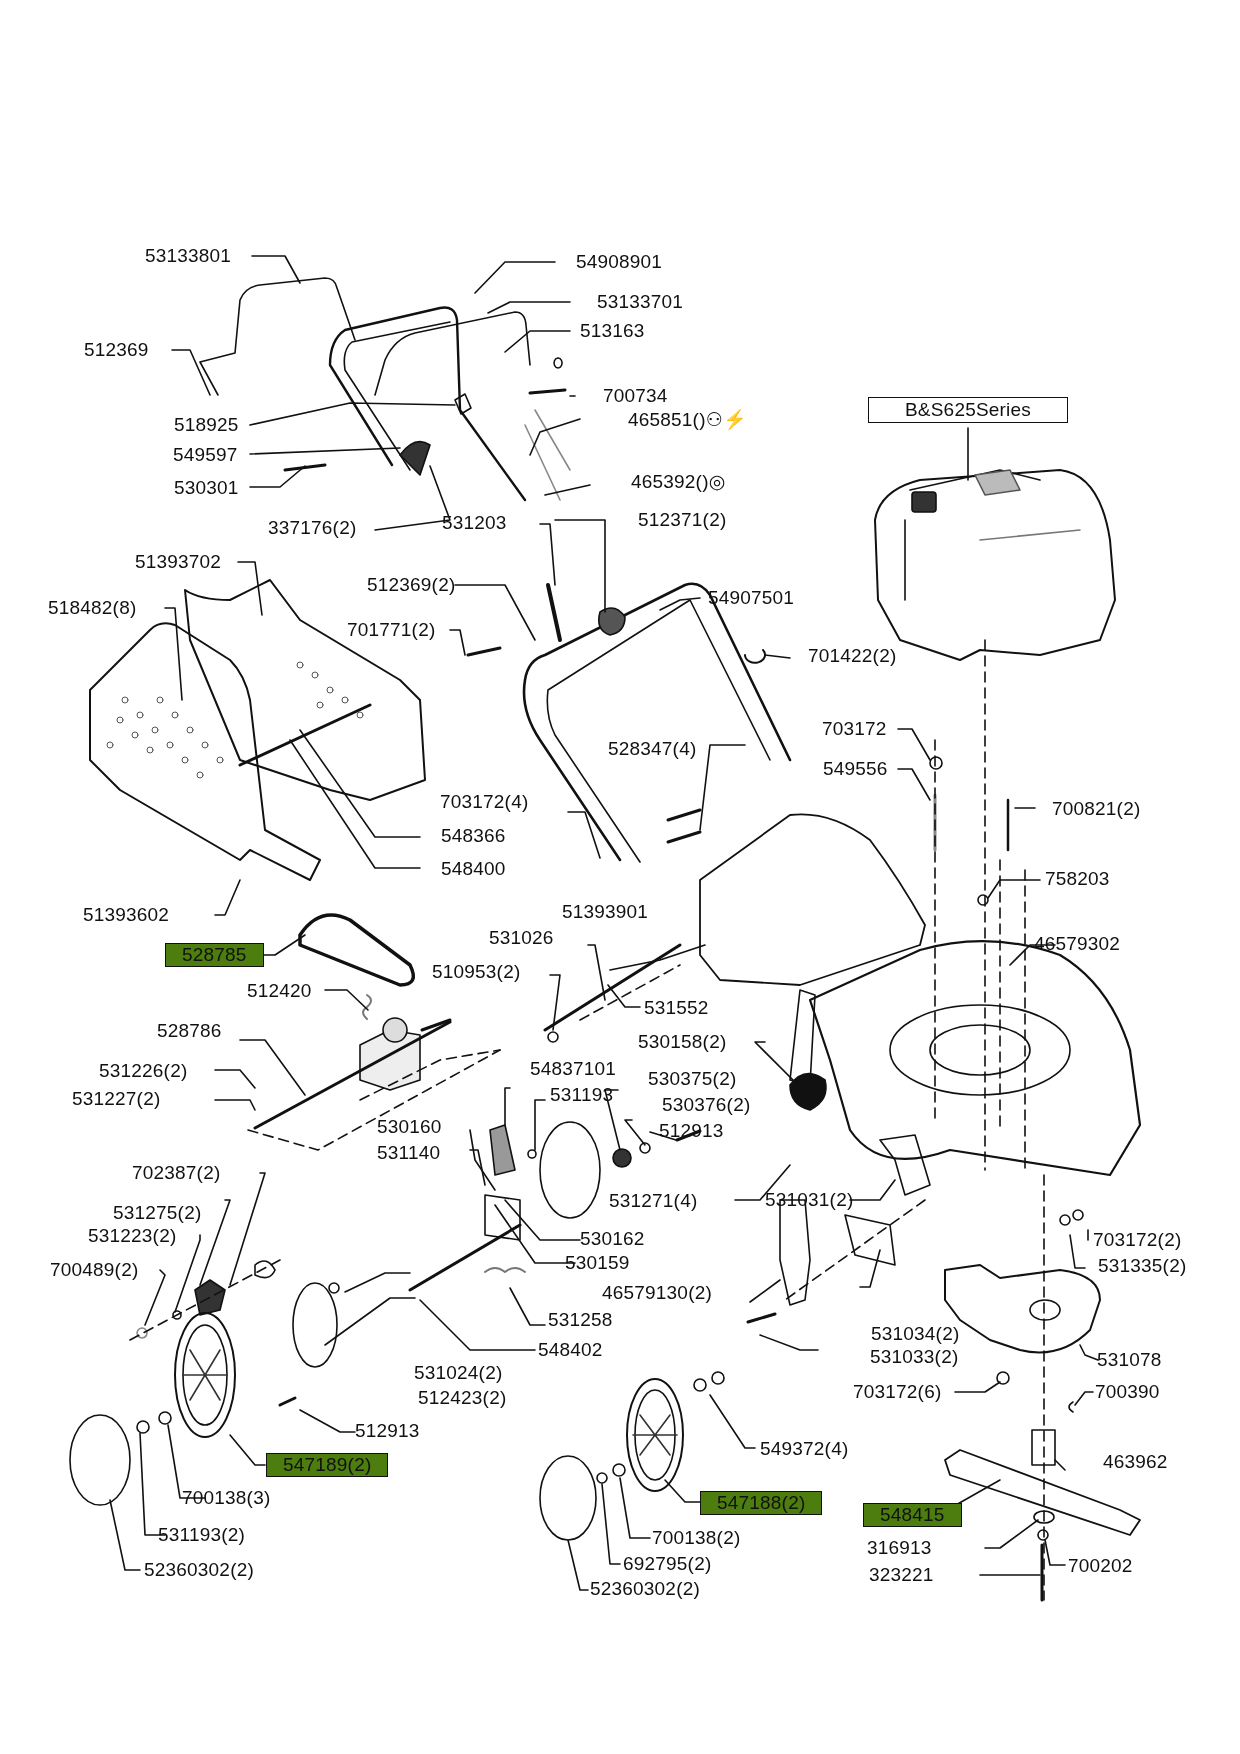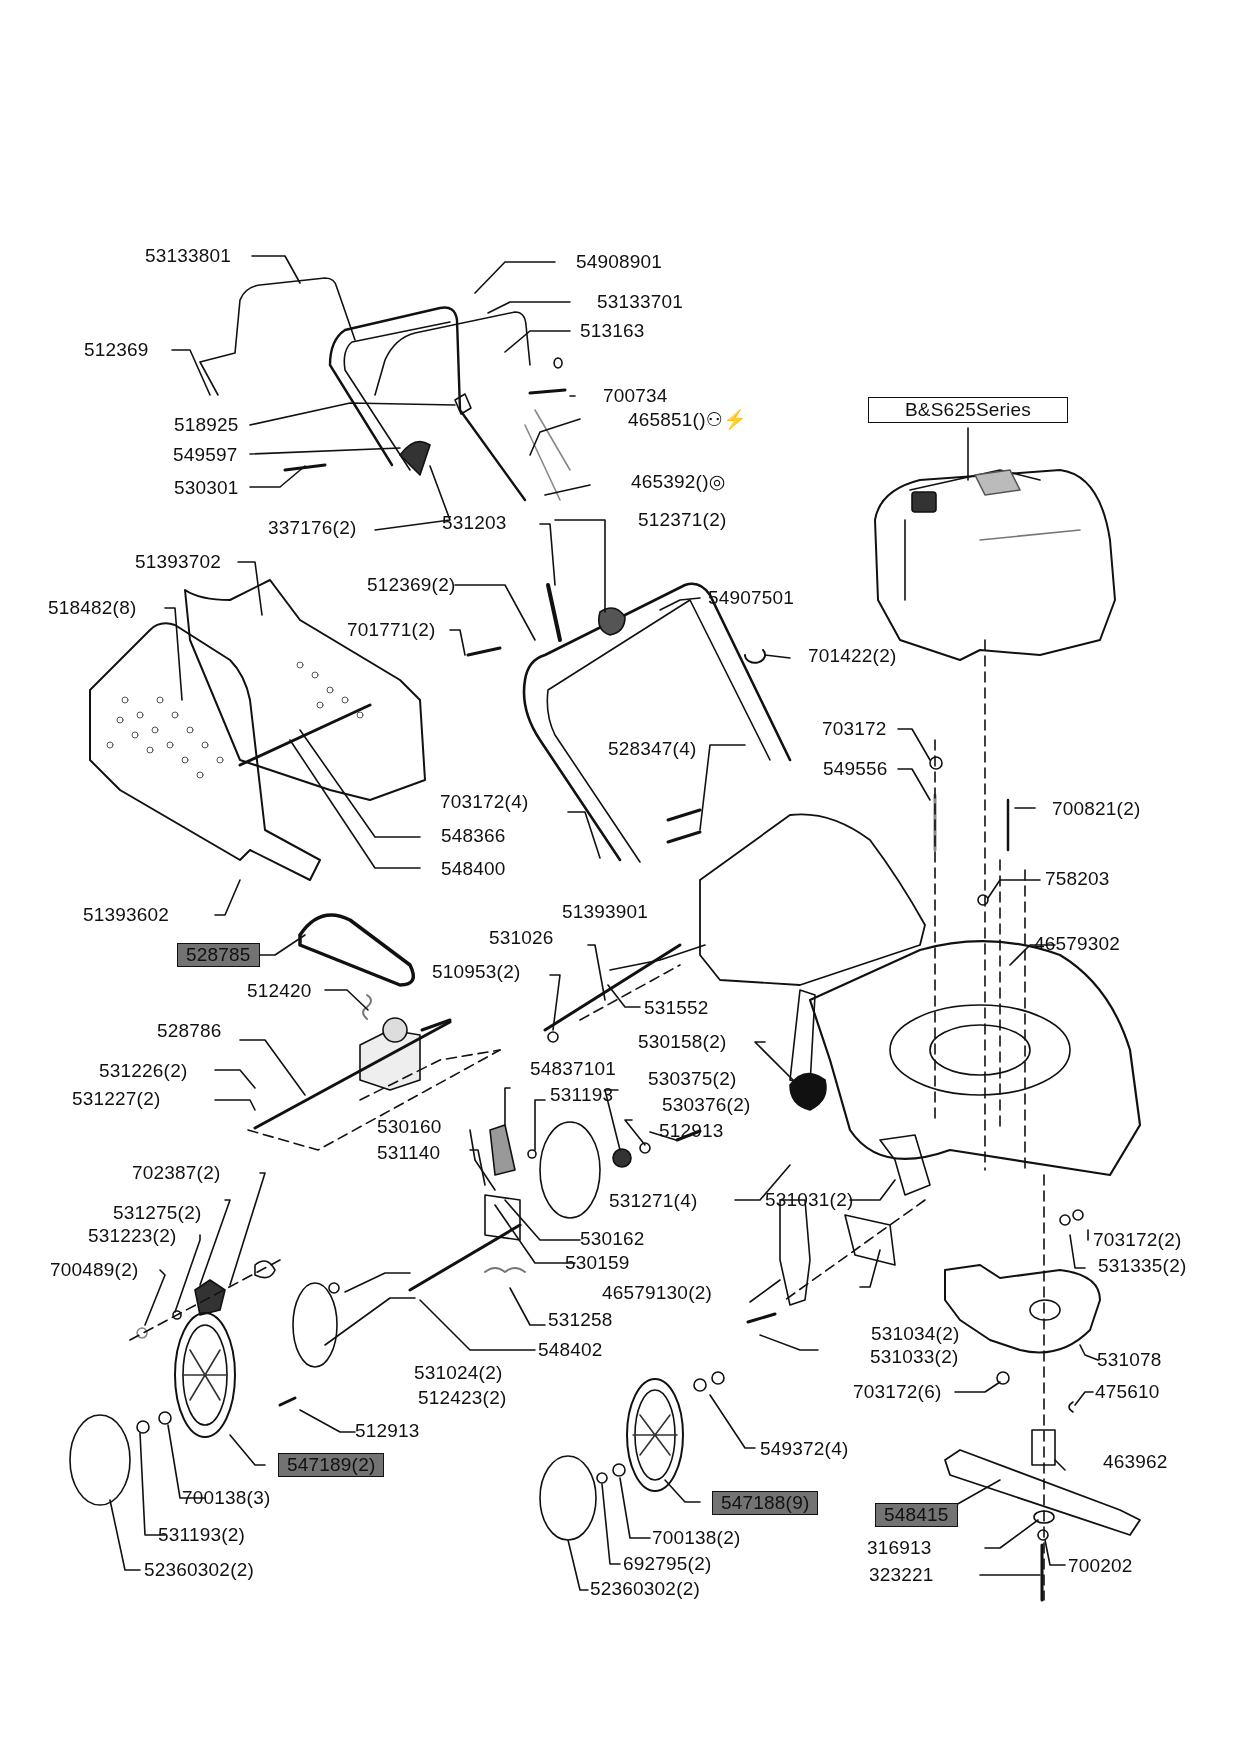--- a/index.html
+++ b/index.html
@@ -1,19 +1,19 @@
 <!DOCTYPE html>
 <html><head>
 <meta charset="utf-8">
 <style>
   html,body{margin:0;padding:0;background:#ffffff;}
   body{width:1240px;height:1754px;position:relative;overflow:hidden;font-family:"Liberation Sans",sans-serif;}
   #diagram{position:absolute;left:0;top:0;width:1240px;height:1754px;}
   .lbl{position:absolute;font-size:19px;color:#111;white-space:nowrap;line-height:22px;letter-spacing:0.2px;}
-  .lbl.boxed{border:1.3px solid #111;padding:0 8px;background:#737373;margin-left:12px;}
+  .lbl.boxed{border:1.3px solid #111;padding:0 16px;background:#4d7c0f;}
   .lbl.engine{border:1.3px solid #111;padding:1px 36px;font-size:19px;background:#fff;}
 </style>
 </head>
 <body>
 
 <svg id="diagram" viewBox="0 0 1240 1754" xmlns="http://www.w3.org/2000/svg">
   <g fill="none" stroke="#111" stroke-width="1.6" stroke-linejoin="round" stroke-linecap="round">
 
     <path d="M218 395 L200 362 L235 353 L240 300 Q245 287 260 285 L325 278 Q335 278 337 288 L355 340"></path>
     <path d="M392 465 L330 365 Q330 340 345 330 L440 308 Q455 305 457 320 L460 410 L525 500" stroke-width="2.4"></path>
@@ -302,27 +302,27 @@
   <div class="lbl" style="left:565px;top:1252px;">530159</div>
   <div class="lbl" style="left:1098px;top:1255px;">531335(2)</div>
   <div class="lbl" style="left:602px;top:1282px;">46579130(2)</div>
   <div class="lbl" style="left:548px;top:1309px;">531258</div>
   <div class="lbl" style="left:538px;top:1339px;">548402</div>
   <div class="lbl" style="left:871px;top:1323px;">531034(2)</div>
   <div class="lbl" style="left:1097px;top:1349px;">531078</div>
   <div class="lbl" style="left:826px;top:1346px;margin-left:44px;">531033(2)</div>
   <div class="lbl" style="left:414px;top:1362px;text-align:center;">531024(2)</div>
   <div class="lbl" style="left:853px;top:1381px;">703172(6)</div>
-  <div class="lbl" style="left:1095px;top:1381px;">475610</div>
+  <div class="lbl" style="left:1095px;top:1381px;">700390</div>
   <div class="lbl" style="left:418px;top:1387px;">512423(2)</div>
   <div class="lbl" style="left:355px;top:1420px;">512913</div>
   <div class="lbl" style="left:760px;top:1438px;">549372(4)</div>
   <div class="lbl" style="left:1103px;top:1451px;">463962</div>
   <div class="lbl boxed" style="left:266px;top:1453px;">547189(2)</div>
-  <div class="lbl boxed" style="left:700px;top:1491px;">547188(9)</div>
+  <div class="lbl boxed" style="left:700px;top:1491px;">547188(2)</div>
   <div class="lbl boxed" style="left:863px;top:1503px;">548415</div>
   <div class="lbl" style="left:182px;top:1487px;">700138(3)</div>
   <div class="lbl" style="left:867px;top:1537px;">316913</div>
   <div class="lbl" style="left:1068px;top:1555px;">700202</div>
   <div class="lbl" style="left:158px;top:1524px;">531193(2)</div>
   <div class="lbl" style="left:652px;top:1527px;">700138(2)</div>
   <div class="lbl" style="left:869px;top:1564px;">323221</div>
   <div class="lbl" style="left:623px;top:1553px;">692795(2)</div>
   <div class="lbl" style="left:144px;top:1559px;">52360302(2)</div>
   <div class="lbl" style="left:590px;top:1578px;">52360302(2)</div>

